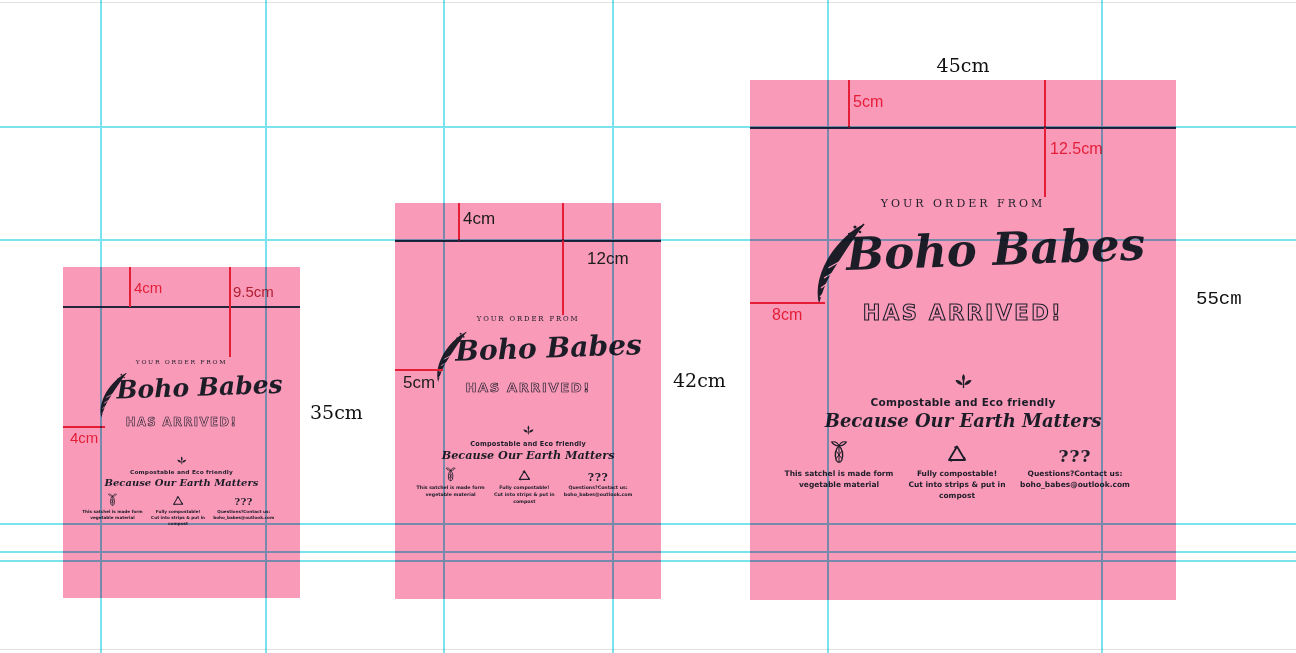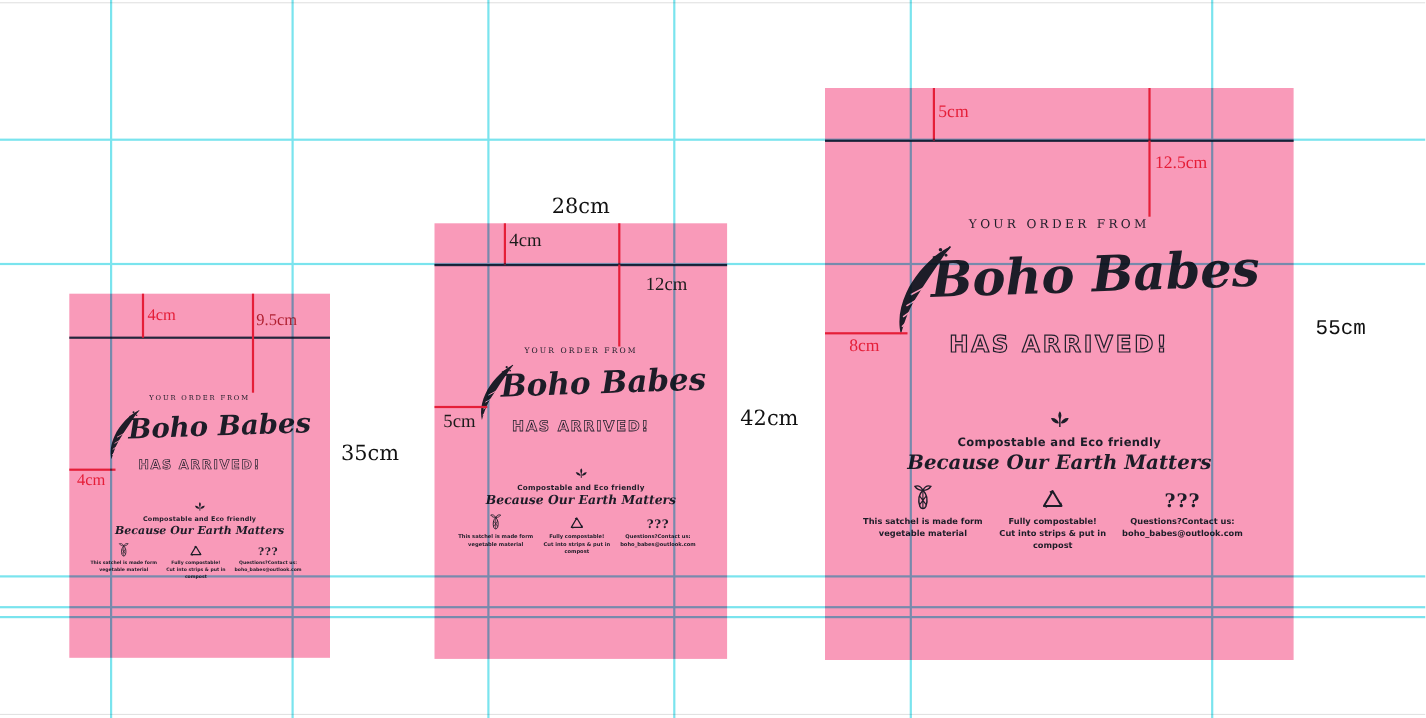--- a/index.html
+++ b/index.html
@@ -42,21 +42,21 @@
   .cap span{display:block;}
 
   
   .size-label{position:absolute;font-family:"DejaVu Serif",serif;font-size:19px;color:#111;white-space:nowrap;}
   .size-top{left:0;right:0;top:-26px;text-align:center;}
   .bag-s .size-side{left:247px;top:134px;}
   .bag-m .size-side{left:278px;top:166px;}
   .bag-l .size-side{left:446px;top:208px;font-family:Liberation Mono, monospace;}
   .tick{position:absolute;background:#e51e38;}
   .tick.v{width:2px;} .tick.h{height:2px;}
-  .dim{position:absolute;font-family:Liberation Serif, serif;font-size:15px;color:#e51e38;white-space:nowrap;}
+  .dim{position:absolute;font-family:Liberation Sans, sans-serif;font-size:15px;color:#e51e38;white-space:nowrap;}
   .dim.black{color:#1c1c1c;font-size:17px;}
   .dim.darkred{color:#b01f30;}
   .bag-l .dim{font-size:16px;}
 
   .bag-s .flap-tick{left:66px;top:0;height:40px;}
   .bag-s .flap-dim{left:71px;top:12px;}
   .bag-s .seal-tick{left:166px;top:0;height:90px;}
   .bag-s .seal-dim{left:170px;top:16px;}
   .bag-s .bottom-tick{left:0;top:159px;width:42px;}
   .bag-s .bottom-dim{left:7px;top:162px;}
@@ -213,21 +213,20 @@
                 <div class="qmarks">???</div>
               </div>
             <div class="cap">
               <span>Questions?Contact us:</span>
               <span>boho_babes@outlook.com</span>
             </div>
           </div>
         </div>
       </div>
     </div>
-    <div class="size-label size-top">28cm</div>
     <div class="size-label size-side">42cm</div>
     <div class="tick v flap-tick"></div>
     <div class="dim black flap-dim">4cm</div>
     <div class="tick v seal-tick"></div>
     <div class="dim black seal-dim">12cm</div>
     <div class="tick h bottom-tick"></div>
     <div class="dim black bottom-dim">5cm</div>
   </div>
 
   <div class="bag bag-l">
@@ -283,20 +282,21 @@
                 <div class="qmarks">???</div>
               </div>
             <div class="cap">
               <span>Questions?Contact us:</span>
               <span>boho_babes@outlook.com</span>
             </div>
           </div>
         </div>
       </div>
     </div>
+    <div class="size-label size-top">45cm</div>
     <div class="size-label size-side">55cm</div>
     <div class="tick v flap-tick"></div>
     <div class="dim flap-dim">5cm</div>
     <div class="tick v seal-tick"></div>
     <div class="dim seal-dim">12.5cm</div>
     <div class="tick h bottom-tick"></div>
     <div class="dim bottom-dim">8cm</div>
   </div>
 
   <div class="guides">

